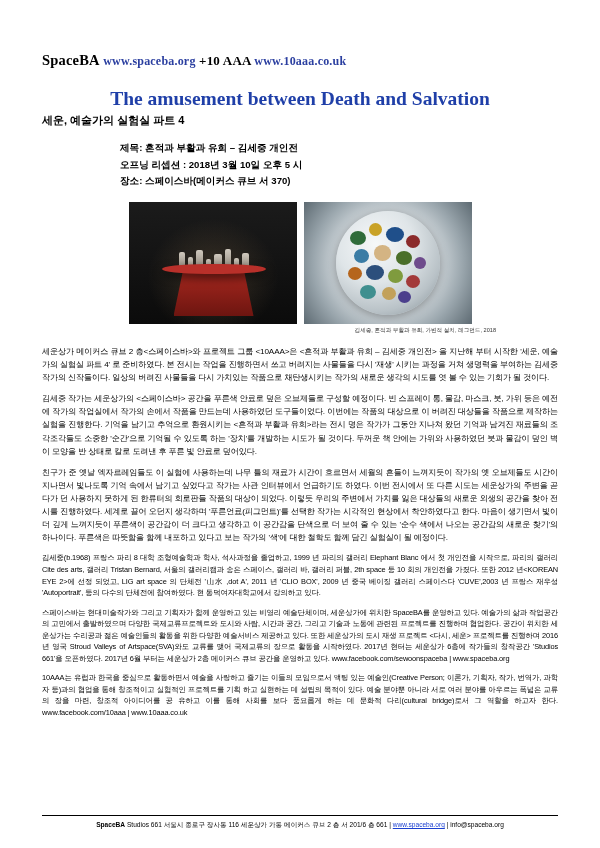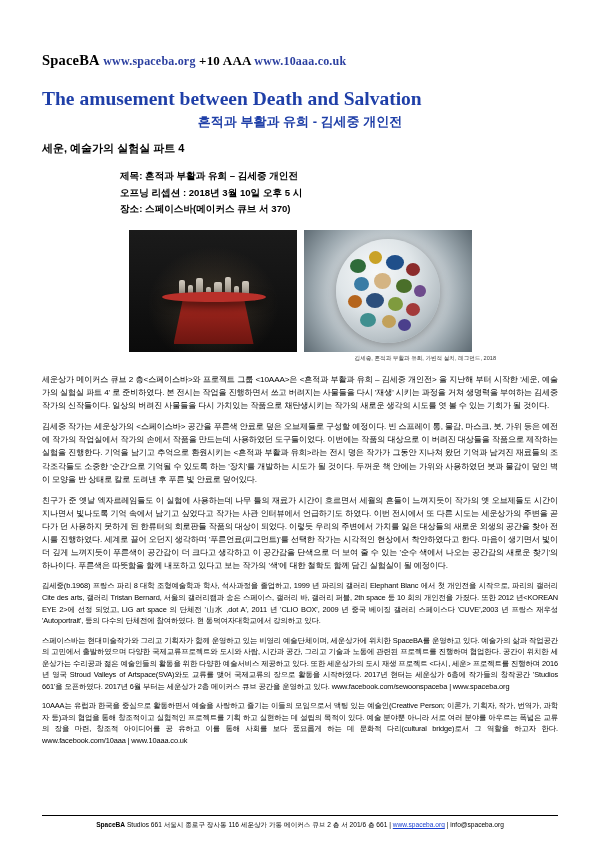--- a/index.html
+++ b/index.html
@@ -30,21 +30,21 @@
     letter-spacing: 0.2px;
     margin-bottom: 18px;
     white-space: nowrap;
   }
   .masthead .brand { font-size: 14.5px; }
   .masthead .url { color: #2b3fa0; font-size: 12px; }
   .masthead .brand2 { font-size: 13px; }
 
   
   .title-en {
-    text-align: left;
+    text-align: center;
     color: #1f3fa8;
     font-size: 19.5px;
     font-weight: bold;
     font-family: "Liberation Serif", serif;
     line-height: 1.2;
     margin-bottom: 3px;
   }
   .title-kr {
     text-align: center;
     color: #1f3fa8;
@@ -173,21 +173,20 @@
 <div class="page">
 
   <div class="masthead">
     <span class="brand">SpaceBA</span>
     <span class="url">www.spaceba.org</span>
     <span class="brand2">+10 AAA</span>
     <span class="url">www.10aaa.co.uk</span>
   </div>
 
   <div class="title-en">The amusement between Death and Salvation</div>
-  <div class="title-kr">흔적과 부활과 유희 - 김세중 개인전</div>
   <div class="subtitle">세운, 예술가의 실험실 파트 4</div>
 
   <div class="info">
     <div>제목: 흔적과 부활과 유희 – 김세중 개인전</div>
     <div class="u">오프닝 리셉션 : 2018년 3월 10일 오후 5 시</div>
     <div>장소: 스페이스바(메이커스 큐브 서 370)</div>
   </div>
 
   <div class="images">
     <div class="photo left">

